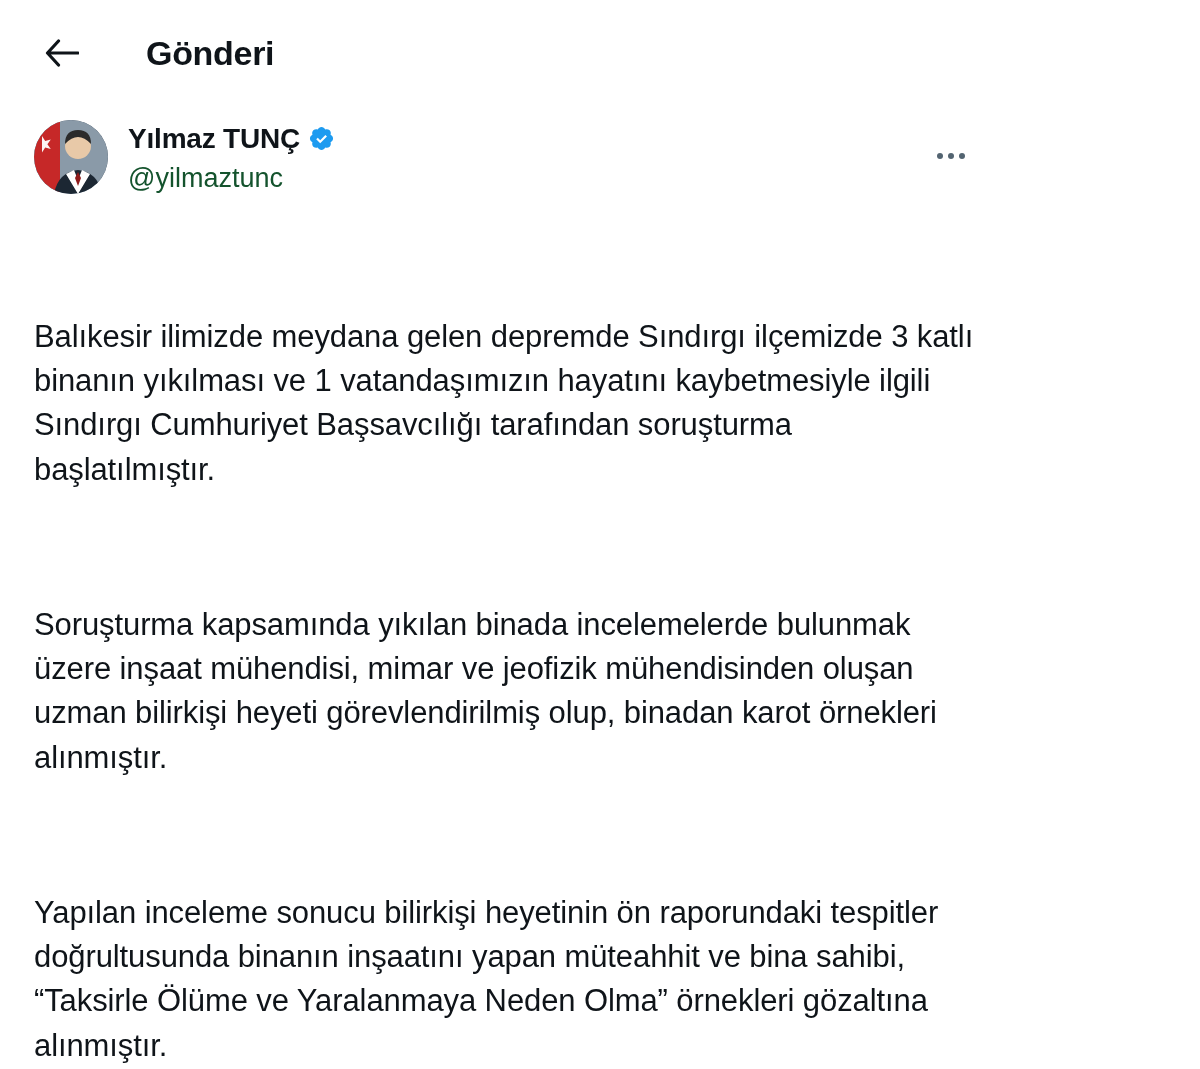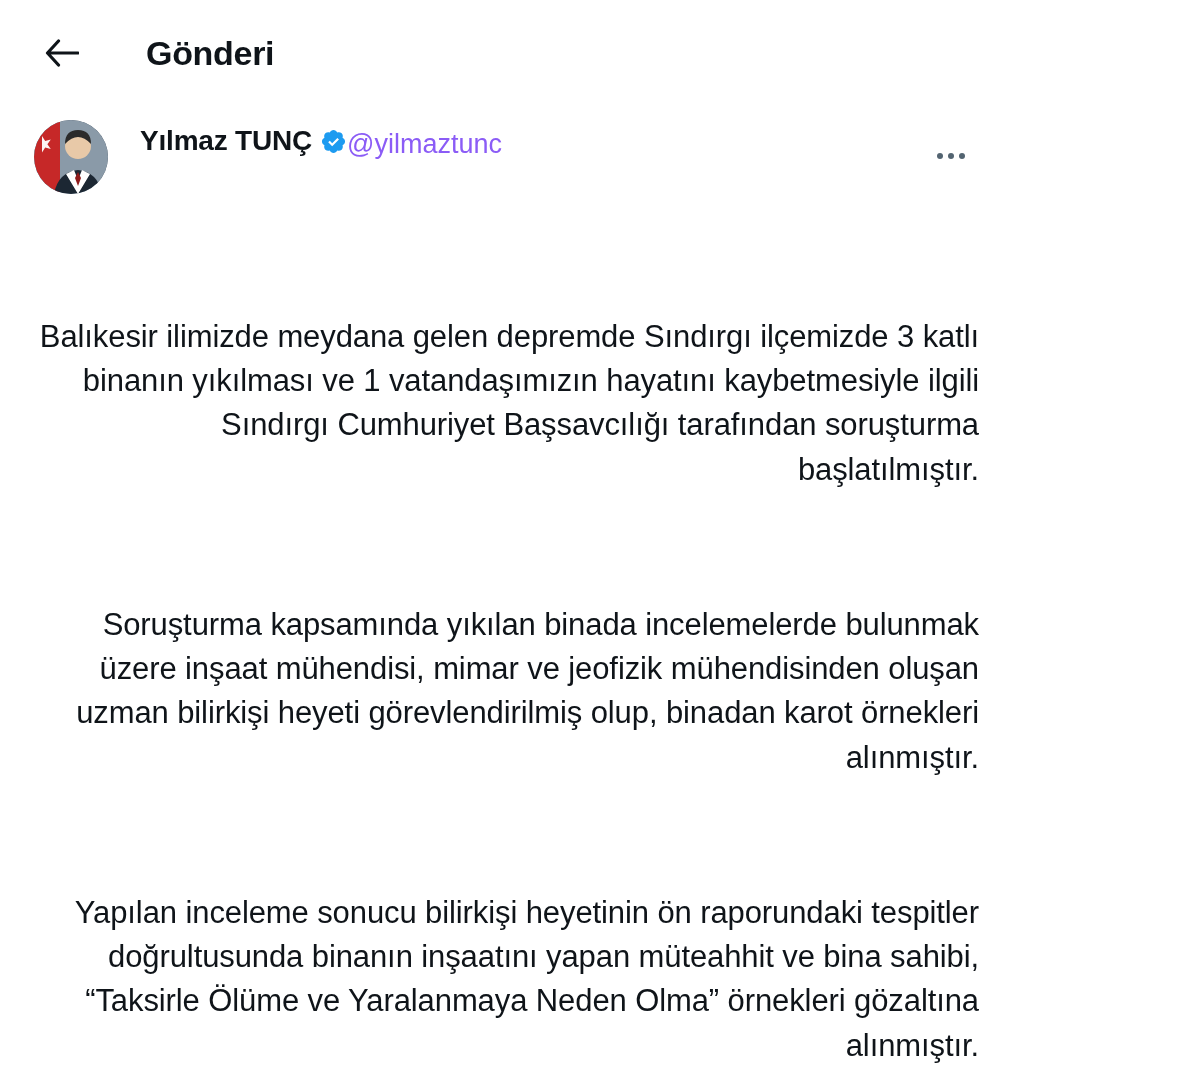--- a/index.html
+++ b/index.html
@@ -69,22 +69,23 @@
     height: 74px;
     border-radius: 50%;
     flex: 0 0 auto;
     overflow: hidden;
     position: relative;
     background: #4a5a6a;
   }
   .avatar svg { display:block; width: 74px; height: 74px; }
 
   .names {
-    margin-left: 32px;
-    display: flex;
+    margin-left: 20px;
+    display: flex;
+    flex-direction: column;
     justify-content: center;
     padding-top: 2px;
   }
   .name-row {
     display: flex;
     align-items: center;
   }
   .display-name {
     font-size: 28px;
     font-weight: bold;
@@ -92,21 +93,21 @@
     letter-spacing: -0.2px;
     line-height: 1.2;
   }
   .verified-badge {
     margin-left: 8px;
     display: flex;
     align-items: center;
   }
   .handle {
     font-size: 27px;
-    color: #8b5cf6;
+    color: #14532d;
     margin-top: 6px;
     line-height: 1.2;
   }
 
   .more-button {
     margin-left: auto;
     width: 56px;
     height: 56px;
     border-radius: 50%;
     display: flex;
@@ -130,21 +131,21 @@
   
   .tweet-body {
     margin-top: 32px;
     font-size: 31px;
     line-height: 1.43;
     color: #0f1419;
     letter-spacing: -0.1px;
     white-space: pre-wrap;
     word-wrap: break-word;
   }
-  .para { margin: 0; text-align: right; }
+  .para { margin: 0; }
   .para + .para { margin-top: 22px; }
 </style>
 </head>
 <body>
 
 <div class="app">
 
   <div class="header">
     <div class="back-button">
       <span>

